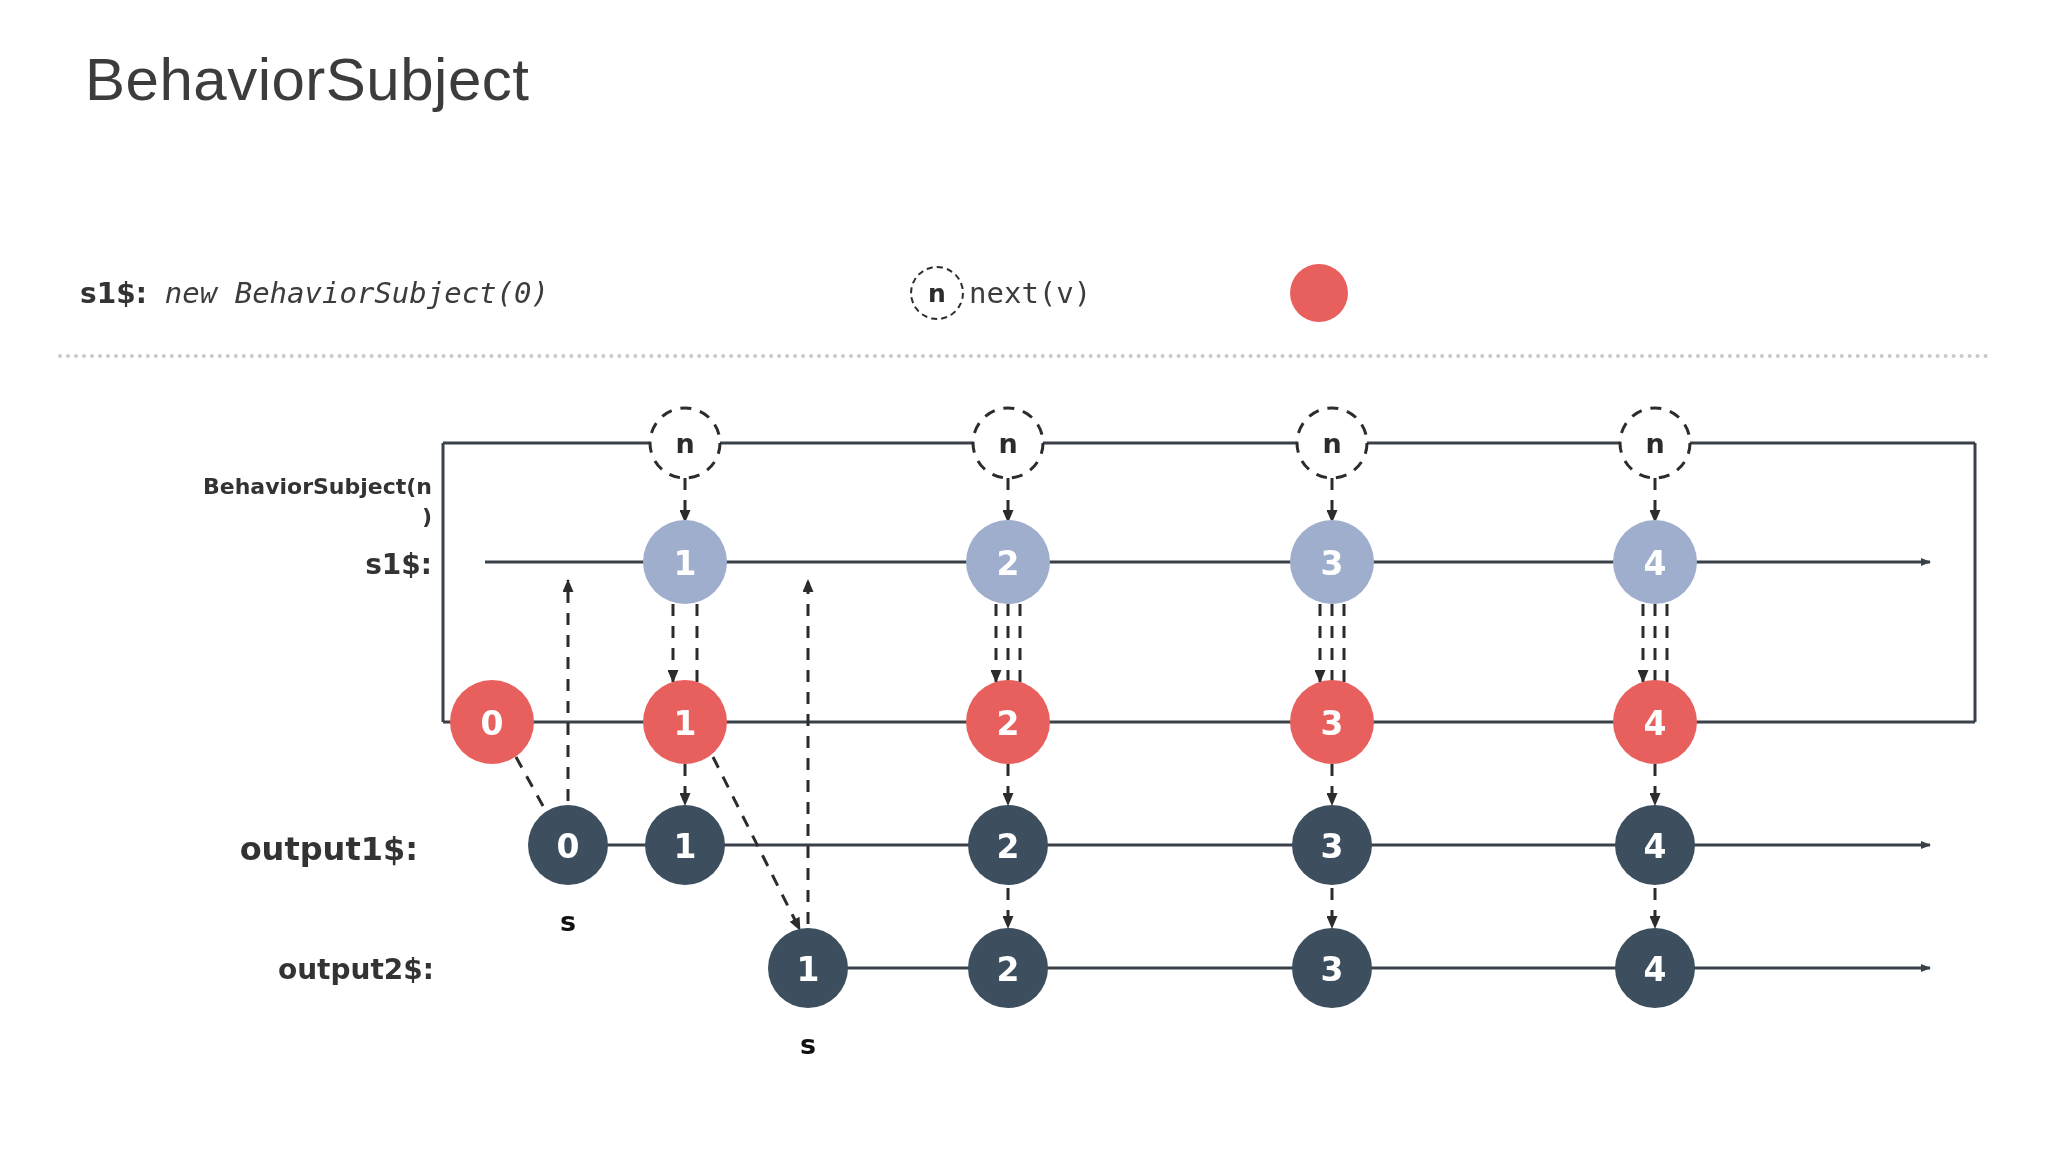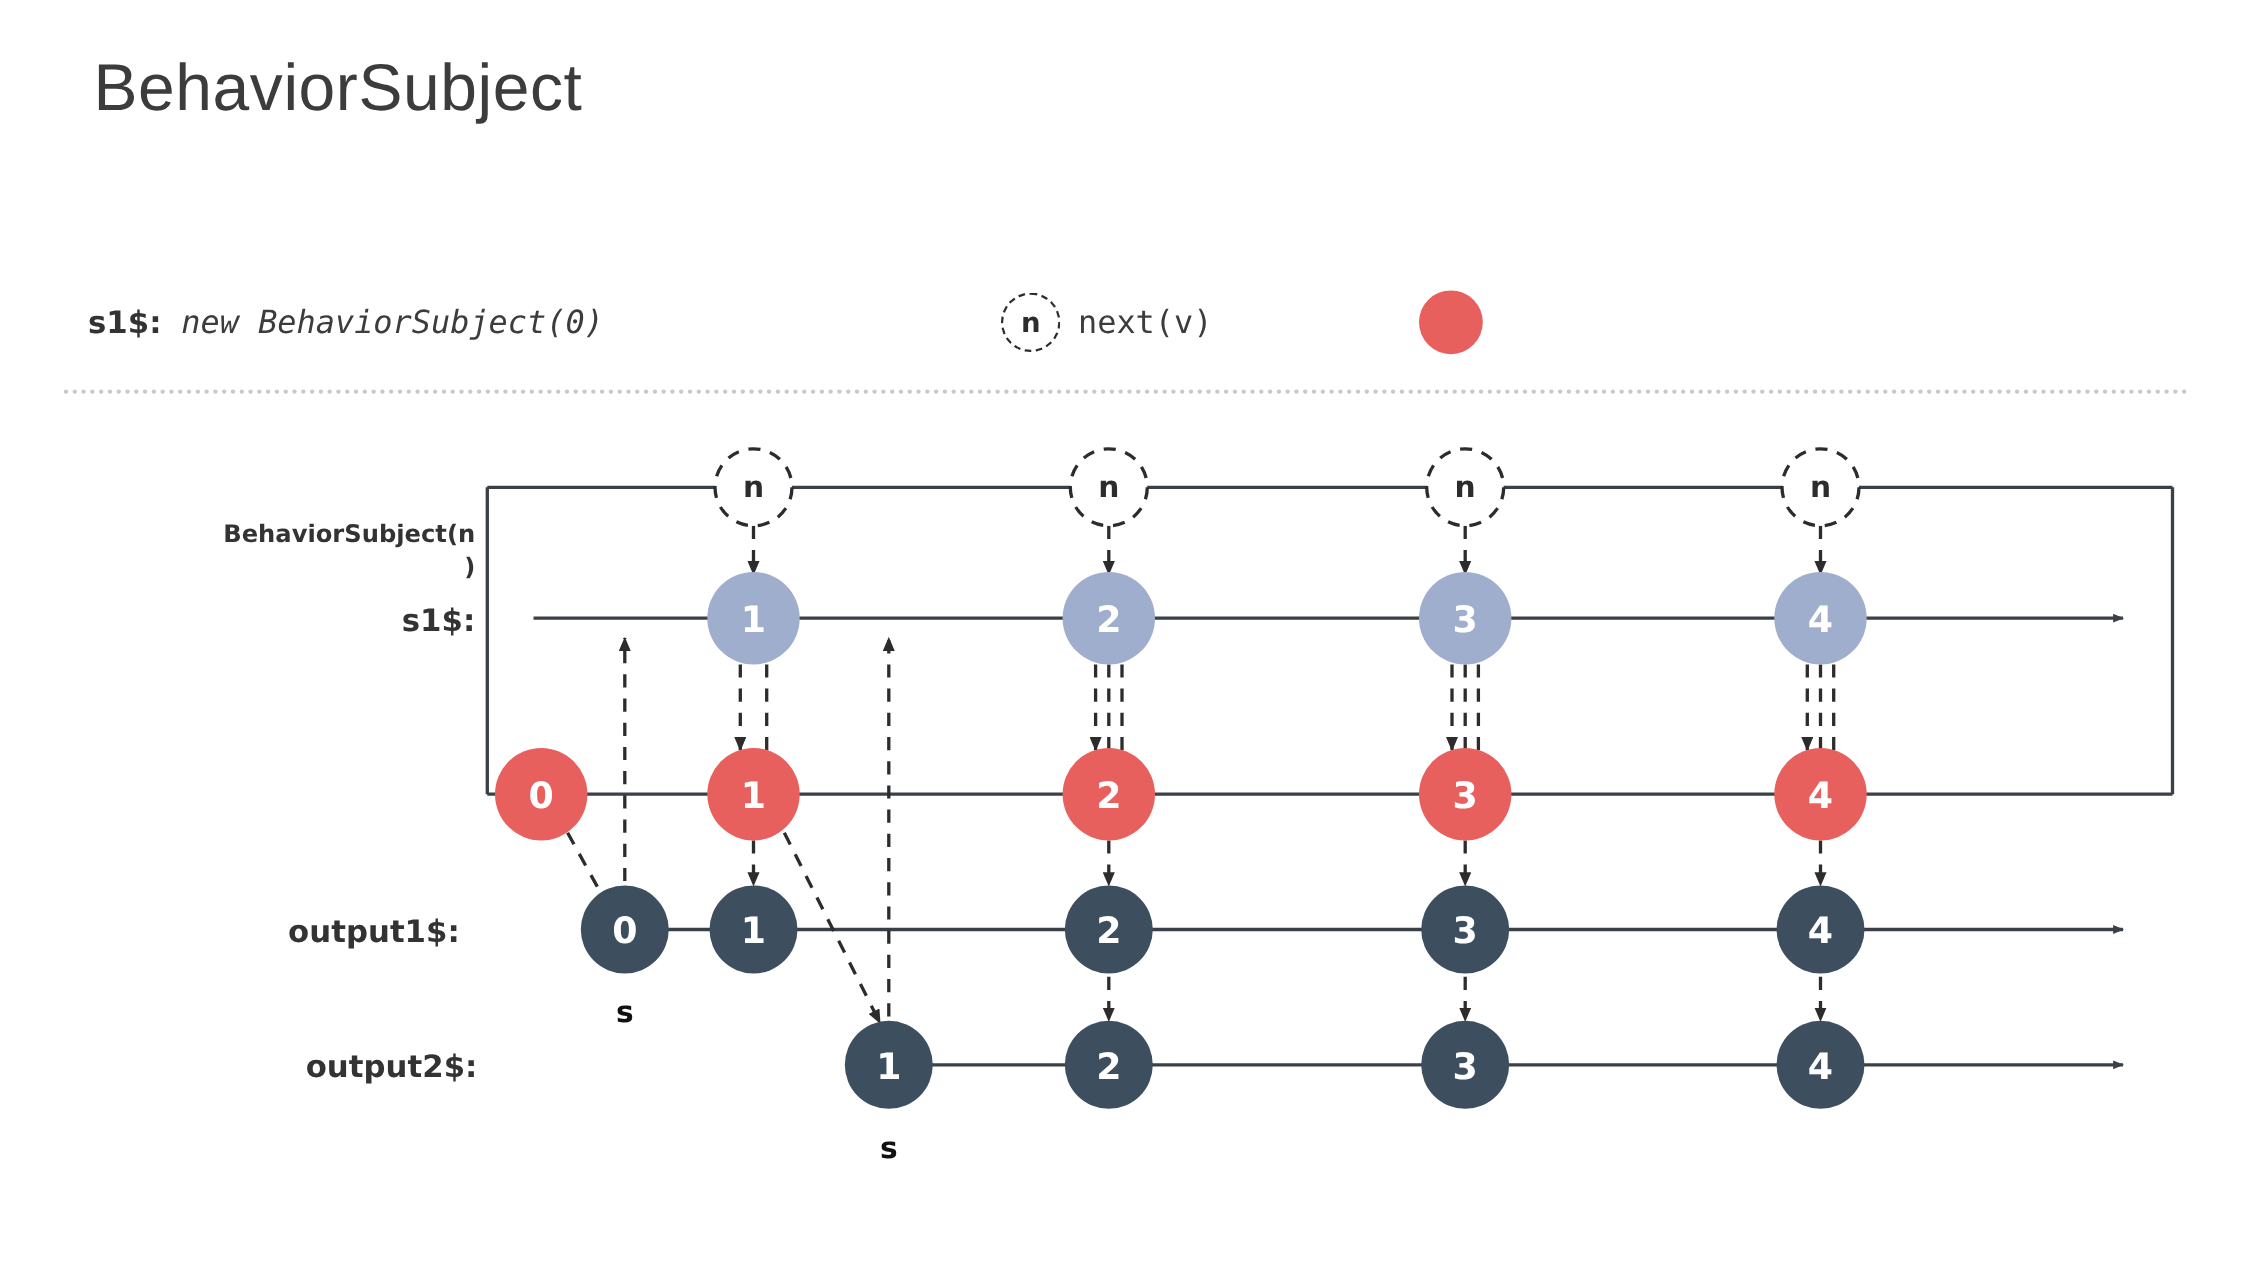--- a/index.html
+++ b/index.html
@@ -26,21 +26,21 @@
   .lg-key{
     font-family:"DejaVu Sans","Liberation Sans",sans-serif;
     font-weight:bold;font-size:28px;color:#333;margin-right:18px;white-space:nowrap;
   }
   .lg-val{
     font-family:"DejaVu Sans Mono","Liberation Mono",monospace;
     font-size:29px;color:#3c3c3c;white-space:nowrap;font-style:italic;
   }
   .lg-text{
     font-family:"DejaVu Sans Mono","Liberation Mono",monospace;
-    font-size:29px;color:#3c3c3c;white-space:nowrap;margin-left:16px;
+    font-size:29px;color:#3c3c3c;white-space:nowrap;margin-left:5px;
   }
   .lg-dashed-circle{
     width:54px;height:54px;border-radius:50%;
     border:2.5px dashed #2c2c2c;background:#fff;
     display:flex;align-items:center;justify-content:center;
     font-family:"DejaVu Sans","Liberation Sans",sans-serif;
     font-weight:bold;font-size:25px;color:#2c2c2c;
     box-sizing:border-box;flex:0 0 auto;
   }
   .lg-dot{width:58px;height:58px;border-radius:50%;flex:0 0 auto;}
@@ -51,21 +51,21 @@
   }
 
   
   .row-label{
     position:absolute;text-align:right;
     font-family:"DejaVu Sans","Liberation Sans",sans-serif;
     font-weight:bold;color:#333;white-space:pre-wrap;
   }
   #lbl-bs{left:0px;top:472px;width:432px;font-size:22px;line-height:30px;}
   #lbl-s1{left:0px;top:548px;width:432px;font-size:28px;}
-  #lbl-o1{left:0px;top:830px;width:418px;font-size:28px;}
+  #lbl-o1{left:0px;top:830px;width:418px;font-size:32px;}
   #lbl-o2{left:0px;top:953px;width:418px;font-size:28px;padding-left:16px;}
 
   
   svg.diagram{position:absolute;left:0;top:0;width:2048px;height:1152px;overflow:visible;}
   .axis{stroke:#3a4048;stroke-width:3;fill:none;}
   .boxline{stroke:#3a4048;stroke-width:3;fill:none;}
   .dashline{stroke:#2c2c2c;stroke-width:3;fill:none;stroke-dasharray:12 10;}
 
   .node-text{
     font-family:"DejaVu Sans","Liberation Sans",sans-serif;

